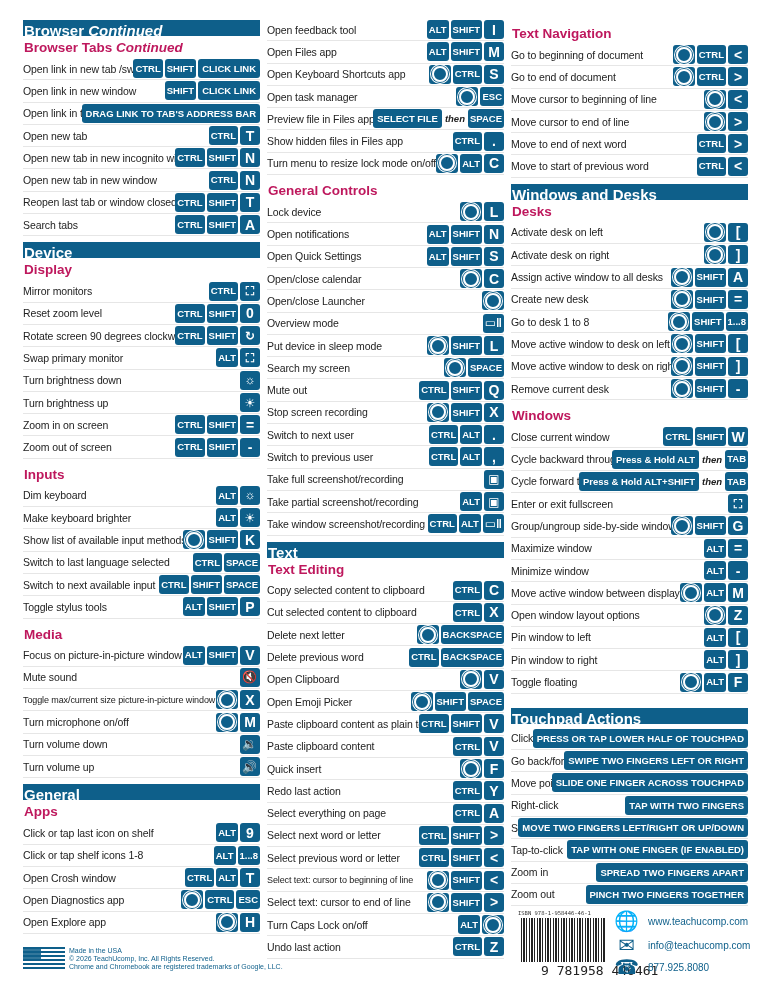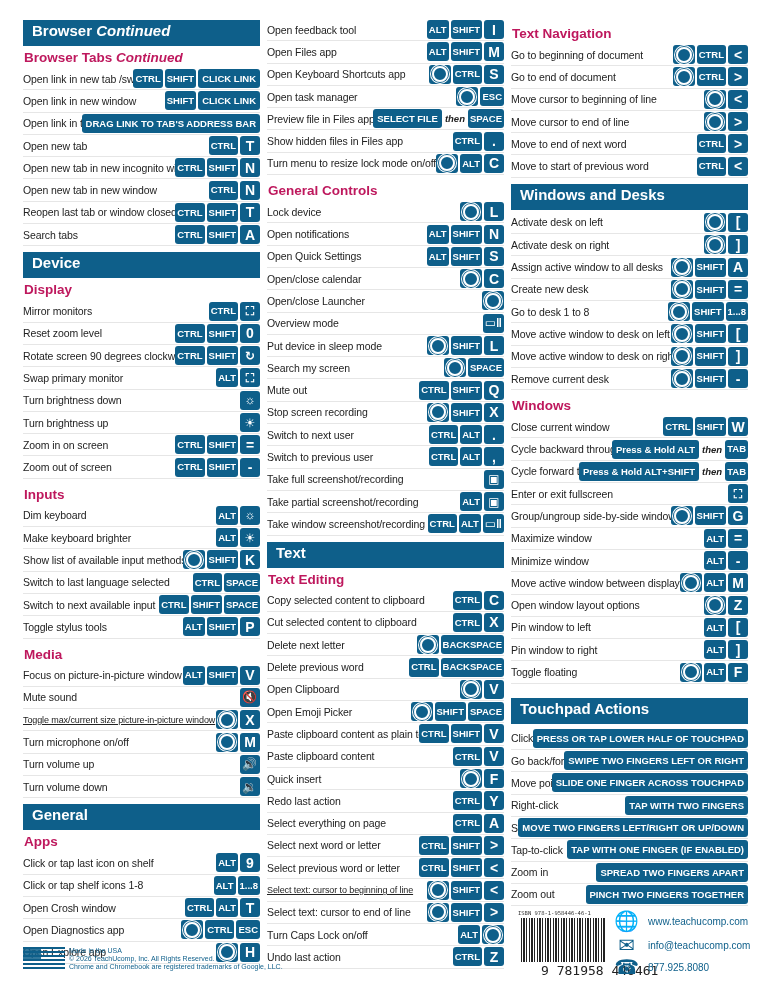--- a/index.html
+++ b/index.html
@@ -6,35 +6,35 @@
   html, body { width: 778px; height: 1000px; background: #ffffff; overflow: hidden; }
   body { font-family: "Liberation Sans", "DejaVu Sans", sans-serif; color: #222; position: relative; }
 
   .col { position: absolute; top: 20px; width: 237px; }
   .col-1 { left: 23px; }
   .col-2 { left: 267px; }
   .col-3 { left: 511px; }
 
   .sec-head {
     background: #0e5f8a; color: #fff; font-weight: bold; font-size: 15px;
-    height: 26px; line-height: 22px; padding-left: 9px; margin-bottom: 2px; white-space: nowrap;
+    height: 16px; line-height: 22px; padding-left: 1px; margin-bottom: 2px; white-space: nowrap;
   }
   .sec-head em { font-style: italic; }
   .sub-head {
     color: #be185d; font-weight: bold; font-size: 13.5px; height: 20px; line-height: 20px; padding-left: 1px; white-space: nowrap;
   }
   .sub-head em { font-style: italic; }
   .gap { height: 6px; }
 
   .row {
     display: flex; align-items: center; justify-content: space-between;
     height: 22.3px; border-bottom: 1px solid #e6e6e6; white-space: nowrap;
   }
   .row .label { font-size: 10.5px; color: #222; overflow: hidden; flex: 1 1 auto; letter-spacing: -0.1px; }
-  .row .label.small { font-size: 9px; text-decoration: underline; }
+  .row .label.small { font-size: 9px; }
   .keys { display: flex; align-items: center; gap: 2px; flex: 0 0 auto; }
 
   .key {
     background: #0e5f8a; color: #fff; font-weight: bold; border-radius: 3px;
     height: 19px; min-width: 19px; padding: 0 2px; display: flex; align-items: center; justify-content: center;
     font-size: 9.5px; line-height: 1;
   }
   .key.big { font-size: 14px; min-width: 20px; }
   .key.wide { font-size: 9.5px; flex-direction: column; line-height: 9px; padding: 0 4px; text-align: center; }
   .key.launcher::before {
@@ -264,29 +264,29 @@
         </span>
       </div>
       <div class="row">
         <span class="label">Turn microphone on/off</span>
         <span class="keys">
           <span class="key launcher"></span>
           <span class="key big">M</span>
         </span>
       </div>
       <div class="row">
+        <span class="label">Turn volume down</span>
+        <span class="keys">
+          <span class="key big" style="font-size: 12px;">🔉</span>
+        </span>
+      </div>
+      <div class="row">
         <span class="label">Turn volume up</span>
         <span class="keys">
           <span class="key big" style="font-size: 12px;">🔊</span>
-        </span>
-      </div>
-      <div class="row">
-        <span class="label">Turn volume down</span>
-        <span class="keys">
-          <span class="key big" style="font-size: 12px;">🔉</span>
         </span>
       </div>
     </div>
 
   <div class="gap"></div>
   <div class="sec-head">General</div>
   <div class="sub-head">Apps</div>
   <div>
       <div class="row">
         <span class="label">Click or tap last icon on shelf</span>
@@ -674,20 +674,21 @@
       <div class="row">
         <span class="label">Move to start of previous word</span>
         <span class="keys">
           <span class="key">CTRL</span>
           <span class="key big">&lt;</span>
         </span>
       </div>
     </div>
   <div class="gap"></div>
   <div class="sec-head">Windows and Desks</div>
+  <div class="sub-head">Desks</div>
   <div>
       <div class="row">
         <span class="label">Activate desk on left</span>
         <span class="keys">
           <span class="key launcher"></span>
           <span class="key big">[</span>
         </span>
       </div>
       <div class="row">
         <span class="label">Activate desk on right</span>

